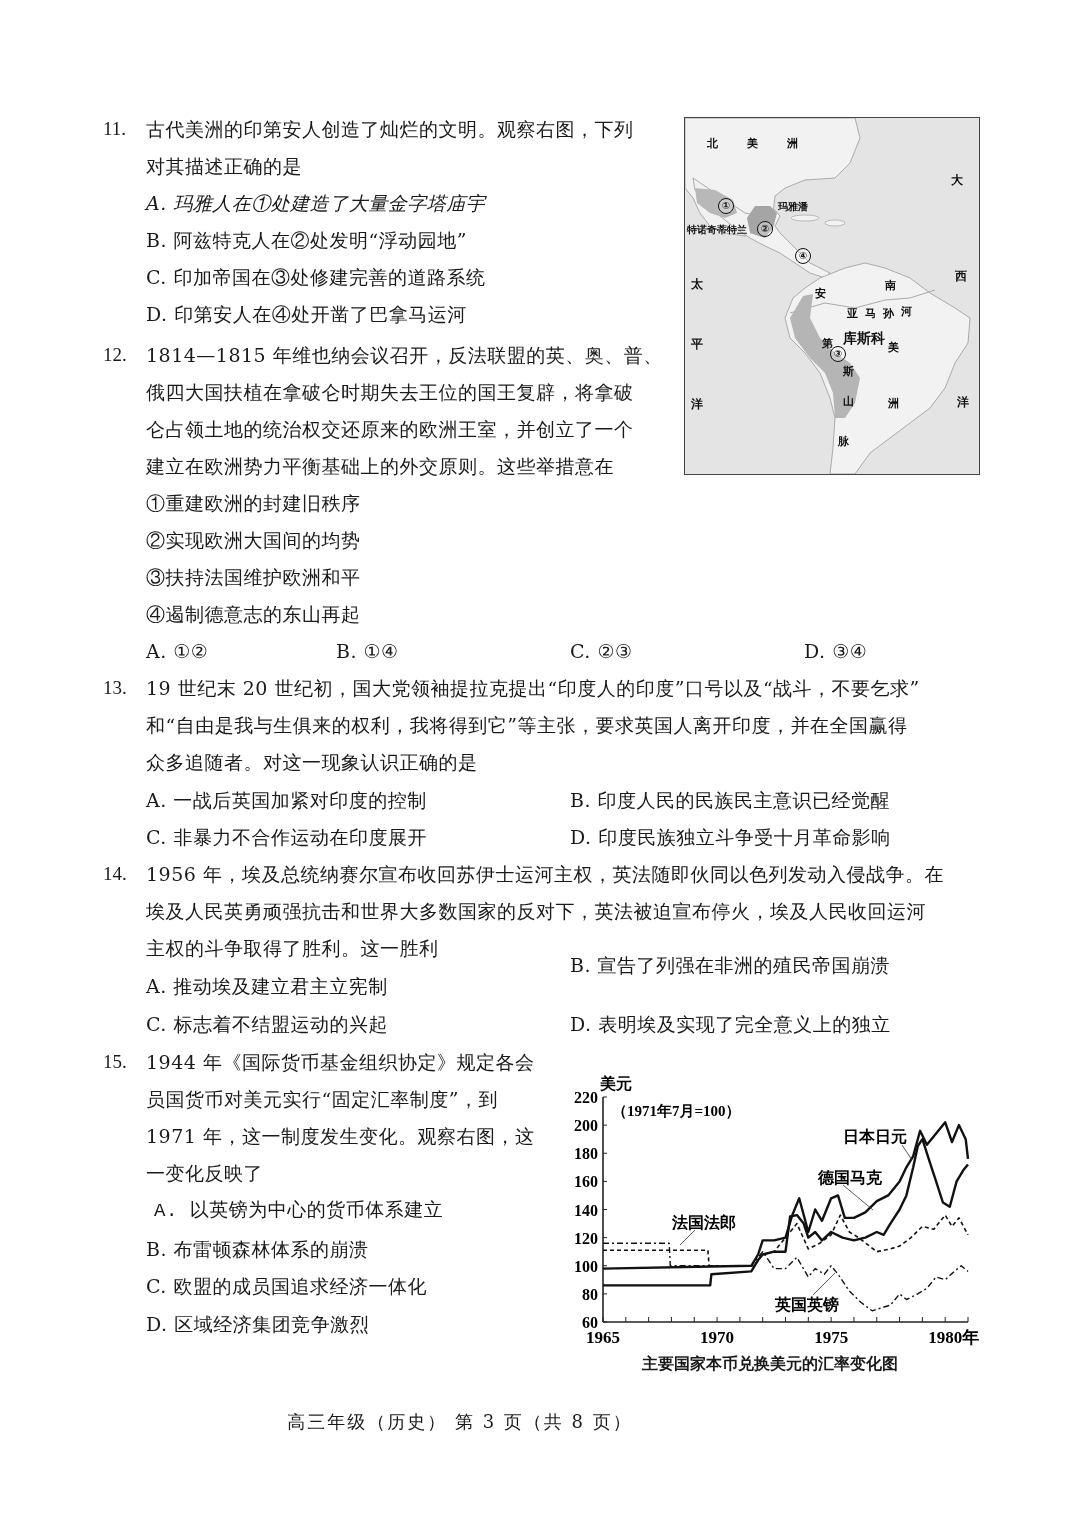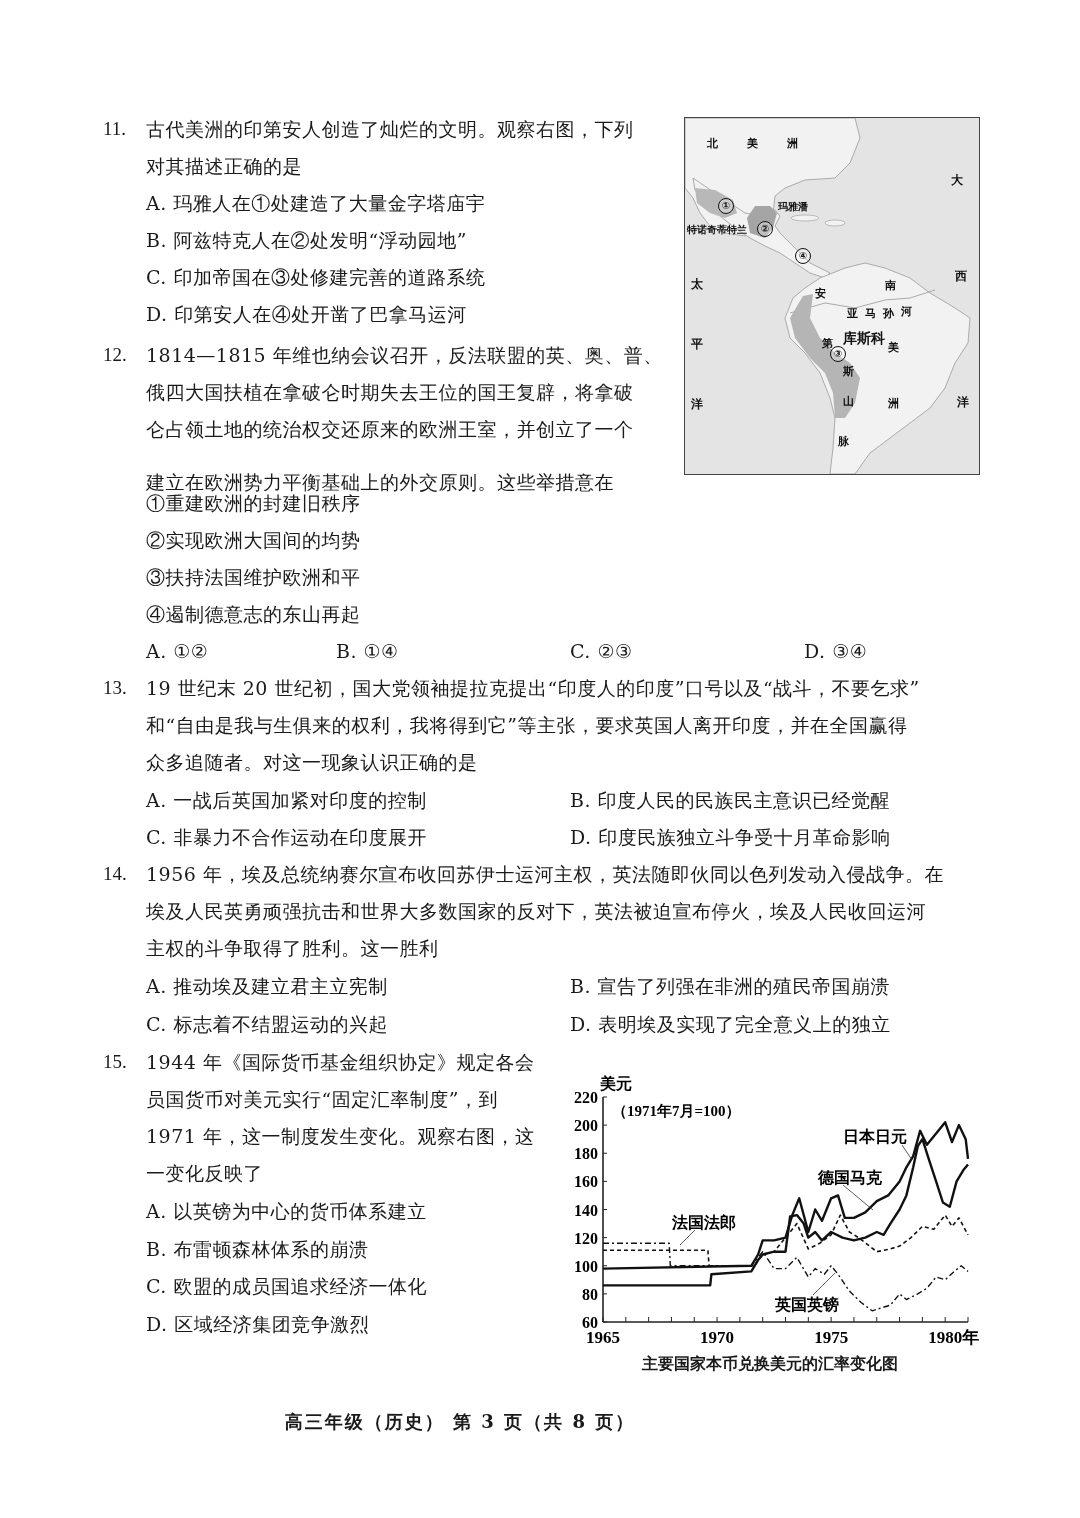--- a/index.html
+++ b/index.html
@@ -12,29 +12,29 @@
   .map-box svg { position: absolute; left: 0; top: 0; }
   .map-label { position: absolute; font-family: "DejaVu Sans", sans-serif; font-weight: bold;
                font-size: 11px; color: #111; white-space: nowrap; }
   .map-label.big { font-size: 12px; }
   .marker { position: absolute; width: 14px; height: 14px; border: 1.5px solid #111; border-radius: 50%;
             font-size: 10px; line-height: 14px; text-align: center; font-family: "DejaVu Sans", sans-serif;
             font-weight: bold; background: rgba(255,255,255,0.3); }
   .chart-wrap { position: absolute; left: 560px; top: 1065px; width: 430px; height: 310px; }
   .chart-wrap svg text { font-family: "Liberation Serif", serif; font-weight: bold; }
   .caption { position: absolute; font-family: "DejaVu Sans", sans-serif; font-weight: bold; font-size: 16px; }
-  .footer { position: absolute; left: 0; width: 920px; top: 1410px; text-align: center; font-size: 18px; letter-spacing: 2px; font-weight: bold; }
+  .footer { position: absolute; left: 0; width: 920px; top: 1410px; text-align: center; font-size: 18px; letter-spacing: 2px; }
 </style>
 </head>
 <body>
 
 <div class="qnum" style="left:103px; top:117px;">11.</div>
 <div class="line" style="left:146px; top:117px;">古代美洲的印第安人创造了灿烂的文明。观察右图，下列</div>
 <div class="line" style="left:146px; top:154px;">对其描述正确的是</div>
-<div class="line" style="left:146px; top:191px;"><span>A.</span> <span>玛雅人在①处建造了大量金字塔庙宇</span></div>
+<div class="line" style="left:146px; top:191px;font-style:italic;"><span>A.</span> <span>玛雅人在①处建造了大量金字塔庙宇</span></div>
 <div class="line" style="left:146px; top:228px;"><span>B.</span> <span>阿兹特克人在②处发明“浮动园地”</span></div>
 <div class="line" style="left:146px; top:265px;"><span>C.</span> <span>印加帝国在③处修建完善的道路系统</span></div>
 <div class="line" style="left:146px; top:302px;"><span>D.</span> <span>印第安人在④处开凿了巴拿马运河</span></div>
 
 <div class="map-box">
   <svg width="294" height="356" viewBox="0 0 294 356">
 
     <path d="M0,0 L170,0 L175,20 L165,45 L150,60 L120,62 L100,70 L90,78 L88,95 L80,110 L60,118 L40,115 L25,108 L15,95 L8,80 L0,70 Z" fill="#f2f2f2" stroke="#999" stroke-width="0.8"></path>
 
     <path d="M8,60 L30,75 L45,85 L60,95 L75,98 L90,92 L95,98 L90,108 L95,115 L105,125 L115,135 L125,145 L135,150 L145,155 L140,160 L125,155 L110,145 L95,135 L80,128 L65,120 L50,110 L35,98 L20,85 L10,72 Z" fill="#f2f2f2" stroke="#999" stroke-width="0.8"></path>
@@ -77,21 +77,21 @@
   <span class="marker" style="left:33px; top:80px;">①</span>
   <span class="marker" style="left:72px; top:103px;">②</span>
   <span class="marker" style="left:145px; top:228px;">③</span>
   <span class="marker" style="left:110px; top:130px;">④</span>
 </div>
 
 <div class="qnum" style="left:103px; top:343px;">12.</div>
 <div class="line" style="left:146px; top:343px;">1814—1815 年维也纳会议召开，反法联盟的英、奥、普、</div>
 <div class="line" style="left:146px; top:380px;">俄四大国扶植在拿破仑时期失去王位的国王复辟，将拿破</div>
 <div class="line" style="left:146px; top:417px;">仑占领土地的统治权交还原来的欧洲王室，并创立了一个</div>
-<div class="line" style="left:146px; top:454px;margin-top:16px;">建立在欧洲势力平衡基础上的外交原则。这些举措意在</div>
+<div class="line" style="left:146px; top:454px;">建立在欧洲势力平衡基础上的外交原则。这些举措意在</div>
 <div class="line" style="left:146px; top:491px;">①重建欧洲的封建旧秩序</div>
 <div class="line" style="left:146px; top:528px;">②实现欧洲大国间的均势</div>
 <div class="line" style="left:146px; top:565px;">③扶持法国维护欧洲和平</div>
 <div class="line" style="left:146px; top:602px;">④遏制德意志的东山再起</div>
 <div class="line" style="left:146px; top:639px;"><span>A.</span> <span>①②</span></div>
 <div class="line" style="left:336px; top:639px;"><span>B.</span> <span>①④</span></div>
 <div class="line" style="left:570px; top:639px;"><span>C.</span> <span>②③</span></div>
 <div class="line" style="left:804px; top:639px;"><span>D.</span> <span>③④</span></div>
 
 <div class="qnum" style="left:103px; top:676px;">13.</div>
@@ -101,30 +101,30 @@
 <div class="line" style="left:146px; top:788px;"><span>A.</span> <span>一战后英国加紧对印度的控制</span></div>
 <div class="line" style="left:570px; top:788px;"><span>B.</span> <span>印度人民的民族民主意识已经觉醒</span></div>
 <div class="line" style="left:146px; top:825px;"><span>C.</span> <span>非暴力不合作运动在印度展开</span></div>
 <div class="line" style="left:570px; top:825px;"><span>D.</span> <span>印度民族独立斗争受十月革命影响</span></div>
 
 <div class="qnum" style="left:103px; top:862px;">14.</div>
 <div class="line" style="left:146px; top:862px;">1956 年，埃及总统纳赛尔宣布收回苏伊士运河主权，英法随即伙同以色列发动入侵战争。在</div>
 <div class="line" style="left:146px; top:899px;">埃及人民英勇顽强抗击和世界大多数国家的反对下，英法被迫宣布停火，埃及人民收回运河</div>
 <div class="line" style="left:146px; top:936px;">主权的斗争取得了胜利。这一胜利</div>
 <div class="line" style="left:146px; top:974px;"><span>A.</span> <span>推动埃及建立君主立宪制</span></div>
-<div class="line" style="left:570px; top:974px;text-align:center;"><span>B.</span> <span>宣告了列强在非洲的殖民帝国崩溃</span></div>
+<div class="line" style="left:570px; top:953px;text-align:center;"><span>B.</span> <span>宣告了列强在非洲的殖民帝国崩溃</span></div>
 <div class="line" style="left:146px; top:1012px;text-align:right;"><span>C.</span> <span>标志着不结盟运动的兴起</span></div>
 <div class="line" style="left:570px; top:1012px;"><span>D.</span> <span>表明埃及实现了完全意义上的独立</span></div>
 
 <div class="qnum" style="left:103px; top:1050px;">15.</div>
 <div class="line" style="left:146px; top:1050px;">1944 年《国际货币基金组织协定》规定各会</div>
 <div class="line" style="left:146px; top:1087px;">员国货币对美元实行“固定汇率制度”，到</div>
 <div class="line" style="left:146px; top:1124px;">1971 年，这一制度发生变化。观察右图，这</div>
 <div class="line" style="left:146px; top:1161px;">一变化反映了</div>
-<div class="line" style="left:146px; top:1199px;"><span>A.</span> <span>以英镑为中心的货币体系建立</span></div>
+<div class="line" style="left:154px; top:1199px;font-family:Liberation Mono, monospace;"><span>A.</span> <span>以英镑为中心的货币体系建立</span></div>
 <div class="line" style="left:146px; top:1237px;"><span>B.</span> <span>布雷顿森林体系的崩溃</span></div>
 <div class="line" style="left:146px; top:1274px;"><span>C.</span> <span>欧盟的成员国追求经济一体化</span></div>
 <div class="line" style="left:146px; top:1312px;"><span>D.</span> <span>区域经济集团竞争激烈</span></div>
 
 <div class="chart-wrap">
   <svg id="chart-svg" width="430" height="310">
     <text x="40" y="24" font-size="16">美元</text>
     <text x="52" y="51" font-size="15">（1971年7月=100）</text>
     <g id="axes">
         <line x1="43" y1="32" x2="43" y2="257" stroke="#222" stroke-width="1.6"></line>

